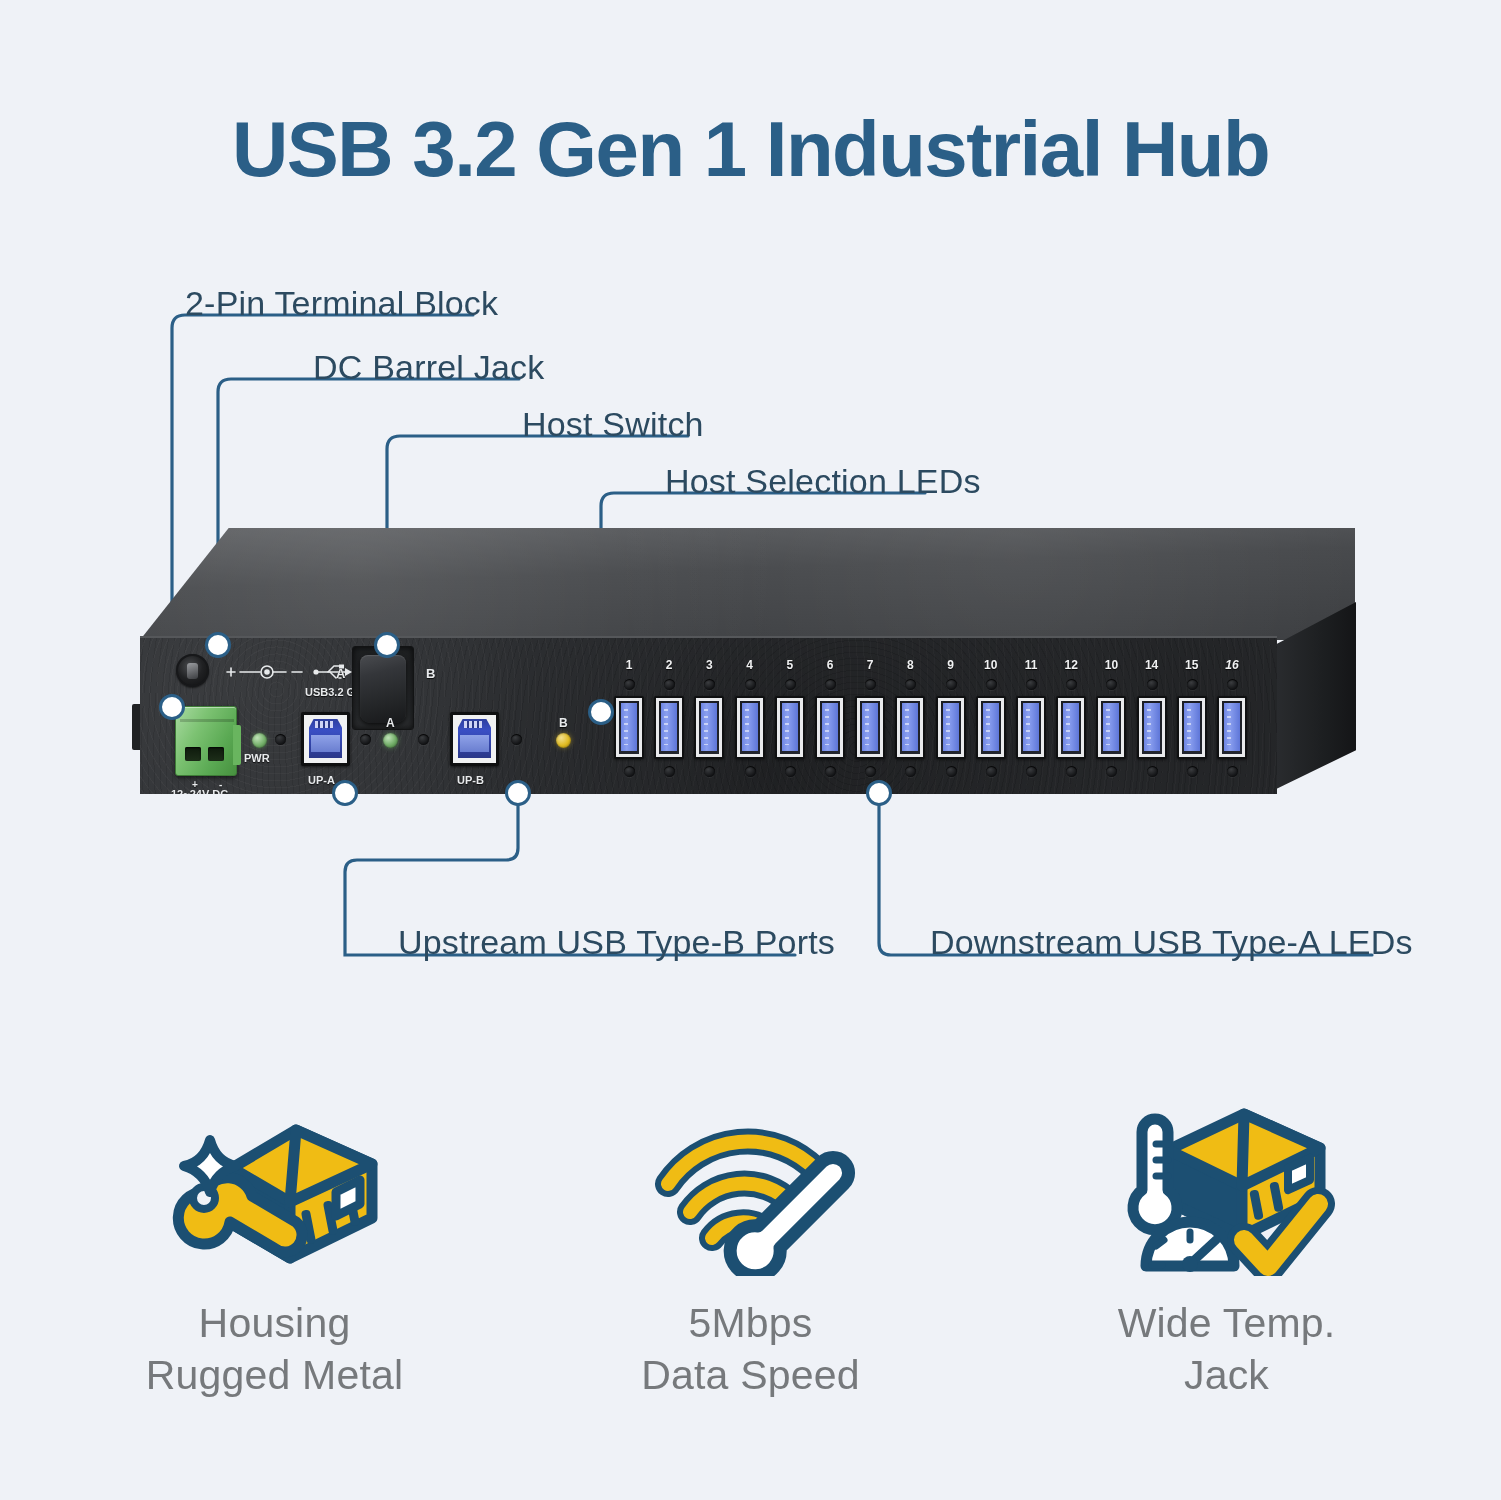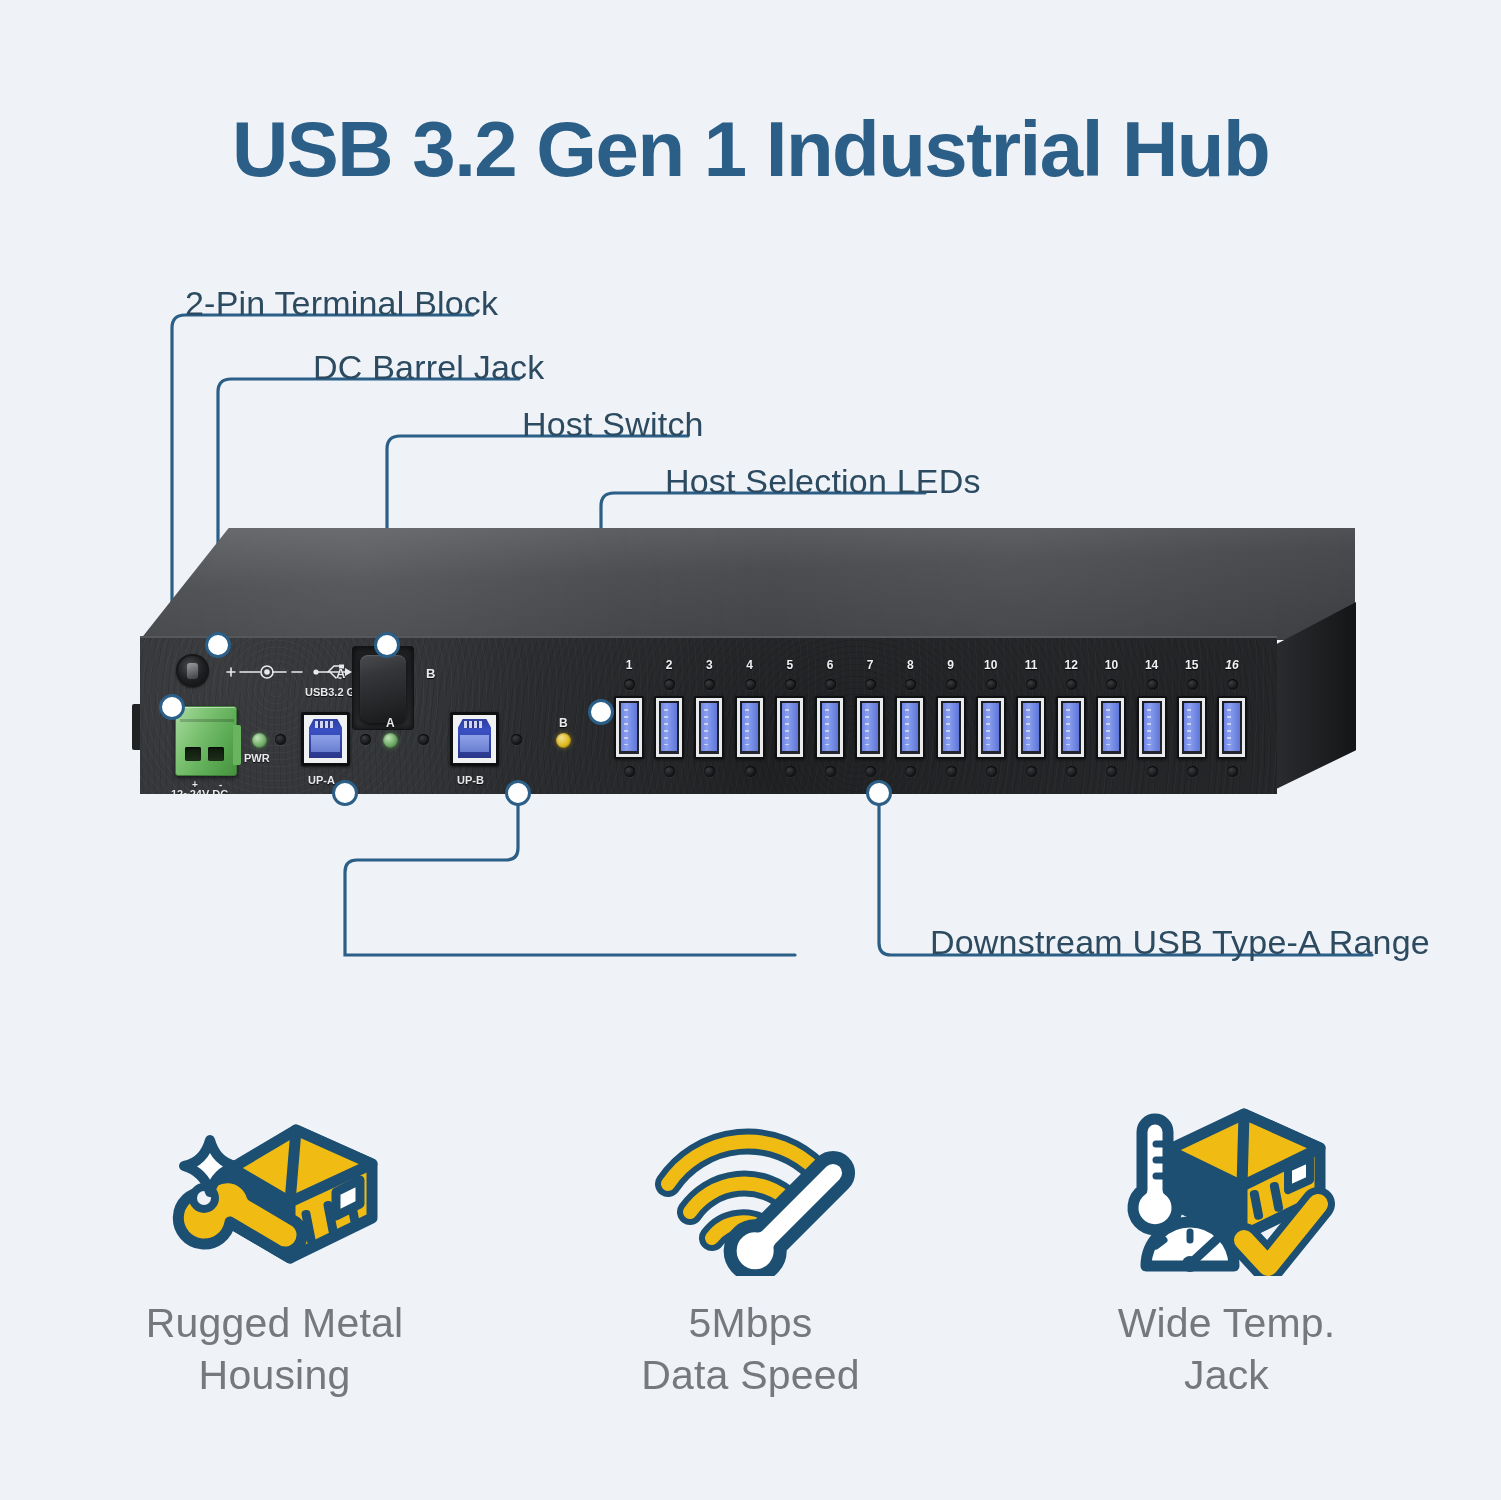--- a/index.html
+++ b/index.html
@@ -223,21 +223,22 @@
       <path d="M518 793 L518 848 Q518 860 506 860 L357 860 Q345 860 345 872 L345 955 L795 955"></path>
 
       <path d="M879 793 L879 943 Q879 955 891 955 L1372 955"></path>
     </g>
   </svg>
 
   <div class="callout-label" style="left:185px; top:284px;">2-Pin Terminal Block</div>
   <div class="callout-label" style="left:313px; top:348px;">DC Barrel Jack</div>
   <div class="callout-label" style="left:522px; top:405px;">Host Switch</div>
   <div class="callout-label" style="left:665px; top:462px;">Host Selection LEDs</div>
-  <div class="callout-label" style="left:930px; top:923px;">Downstream USB Type-A Range</div>
+  <div class="callout-label" style="left:398px; top:923px;">Upstream USB Type-B Ports</div>
+  <div class="callout-label" style="left:930px; top:923px;">Downstream USB Type-A LEDs</div>
 
   <div id="device">
     <div id="dev-top"></div>
     <div id="dev-side"></div>
     <div class="ear" id="ear-l"></div>
 
     <div id="dev-front">
 
       <div class="fp" id="barrel"></div>
 
@@ -453,22 +454,22 @@
             <rect x="166" y="95" width="9" height="34" rx="4" transform="rotate(-11 170 112)"></rect>
             <rect x="188" y="86" width="9" height="34" rx="4" transform="rotate(-11 192 103)"></rect>
           </g>
           <polygon points="176,86 200,74 200,98 176,110" fill="#ffffff" stroke="#1c4f72" stroke-width="9" stroke-linejoin="round"></polygon>
           <path d="M44 86 a26 26 0 1 0 26 30 l44 26 a16 16 0 0 0 22 -26 l-44 -26 a26 26 0 0 0 -48 -4 z" fill="#f0bc14" stroke="#1c4f72" stroke-width="11" stroke-linejoin="round"></path>
           <circle cx="44" cy="92" r="11" fill="#eff2f7" stroke="#1c4f72" stroke-width="8"></circle>
           <path d="M50 34 q6 22 26 26 q-20 6 -26 26 q-6 -20 -26 -26 q20 -4 26 -26 z" fill="#ffffff" stroke="#1c4f72" stroke-width="10" stroke-linejoin="round"></path>
         </svg>
       </div>
       <div class="fcap">
+        <div>Housing</div>
         <div>Rugged Metal</div>
-        <div>Housing</div>
       </div>
     </div>
 
     <div class="feature">
       <div class="ficon">
         <svg width="210" height="170" viewBox="0 0 210 170">
           <g fill="none" stroke="#1c4f72" stroke-width="26" stroke-linecap="round">
             <path d="M22 78 a96 96 0 0 1 148 -14"></path>
             <path d="M44 106 a66 66 0 0 1 100 -10"></path>
             <path d="M66 132 a38 38 0 0 1 56 -6"></path>

